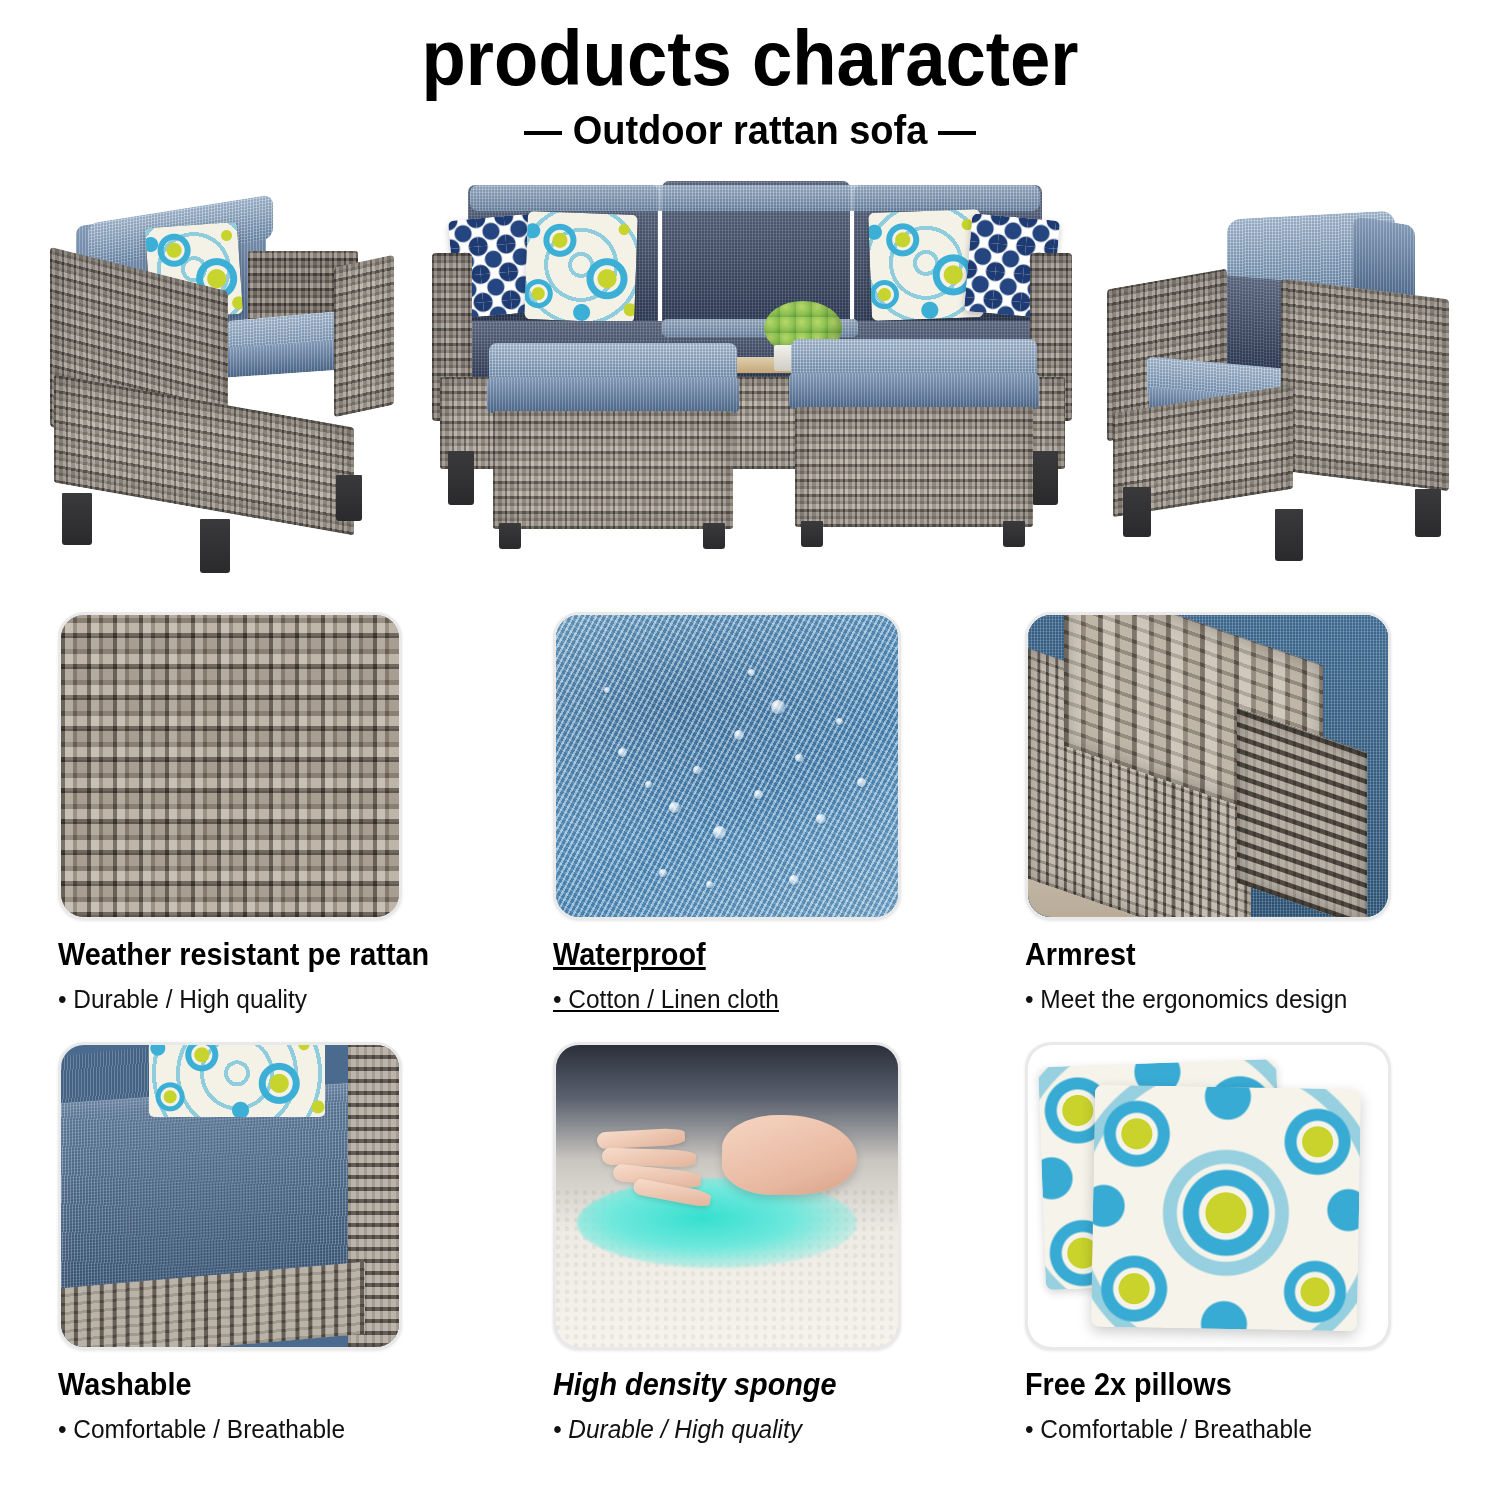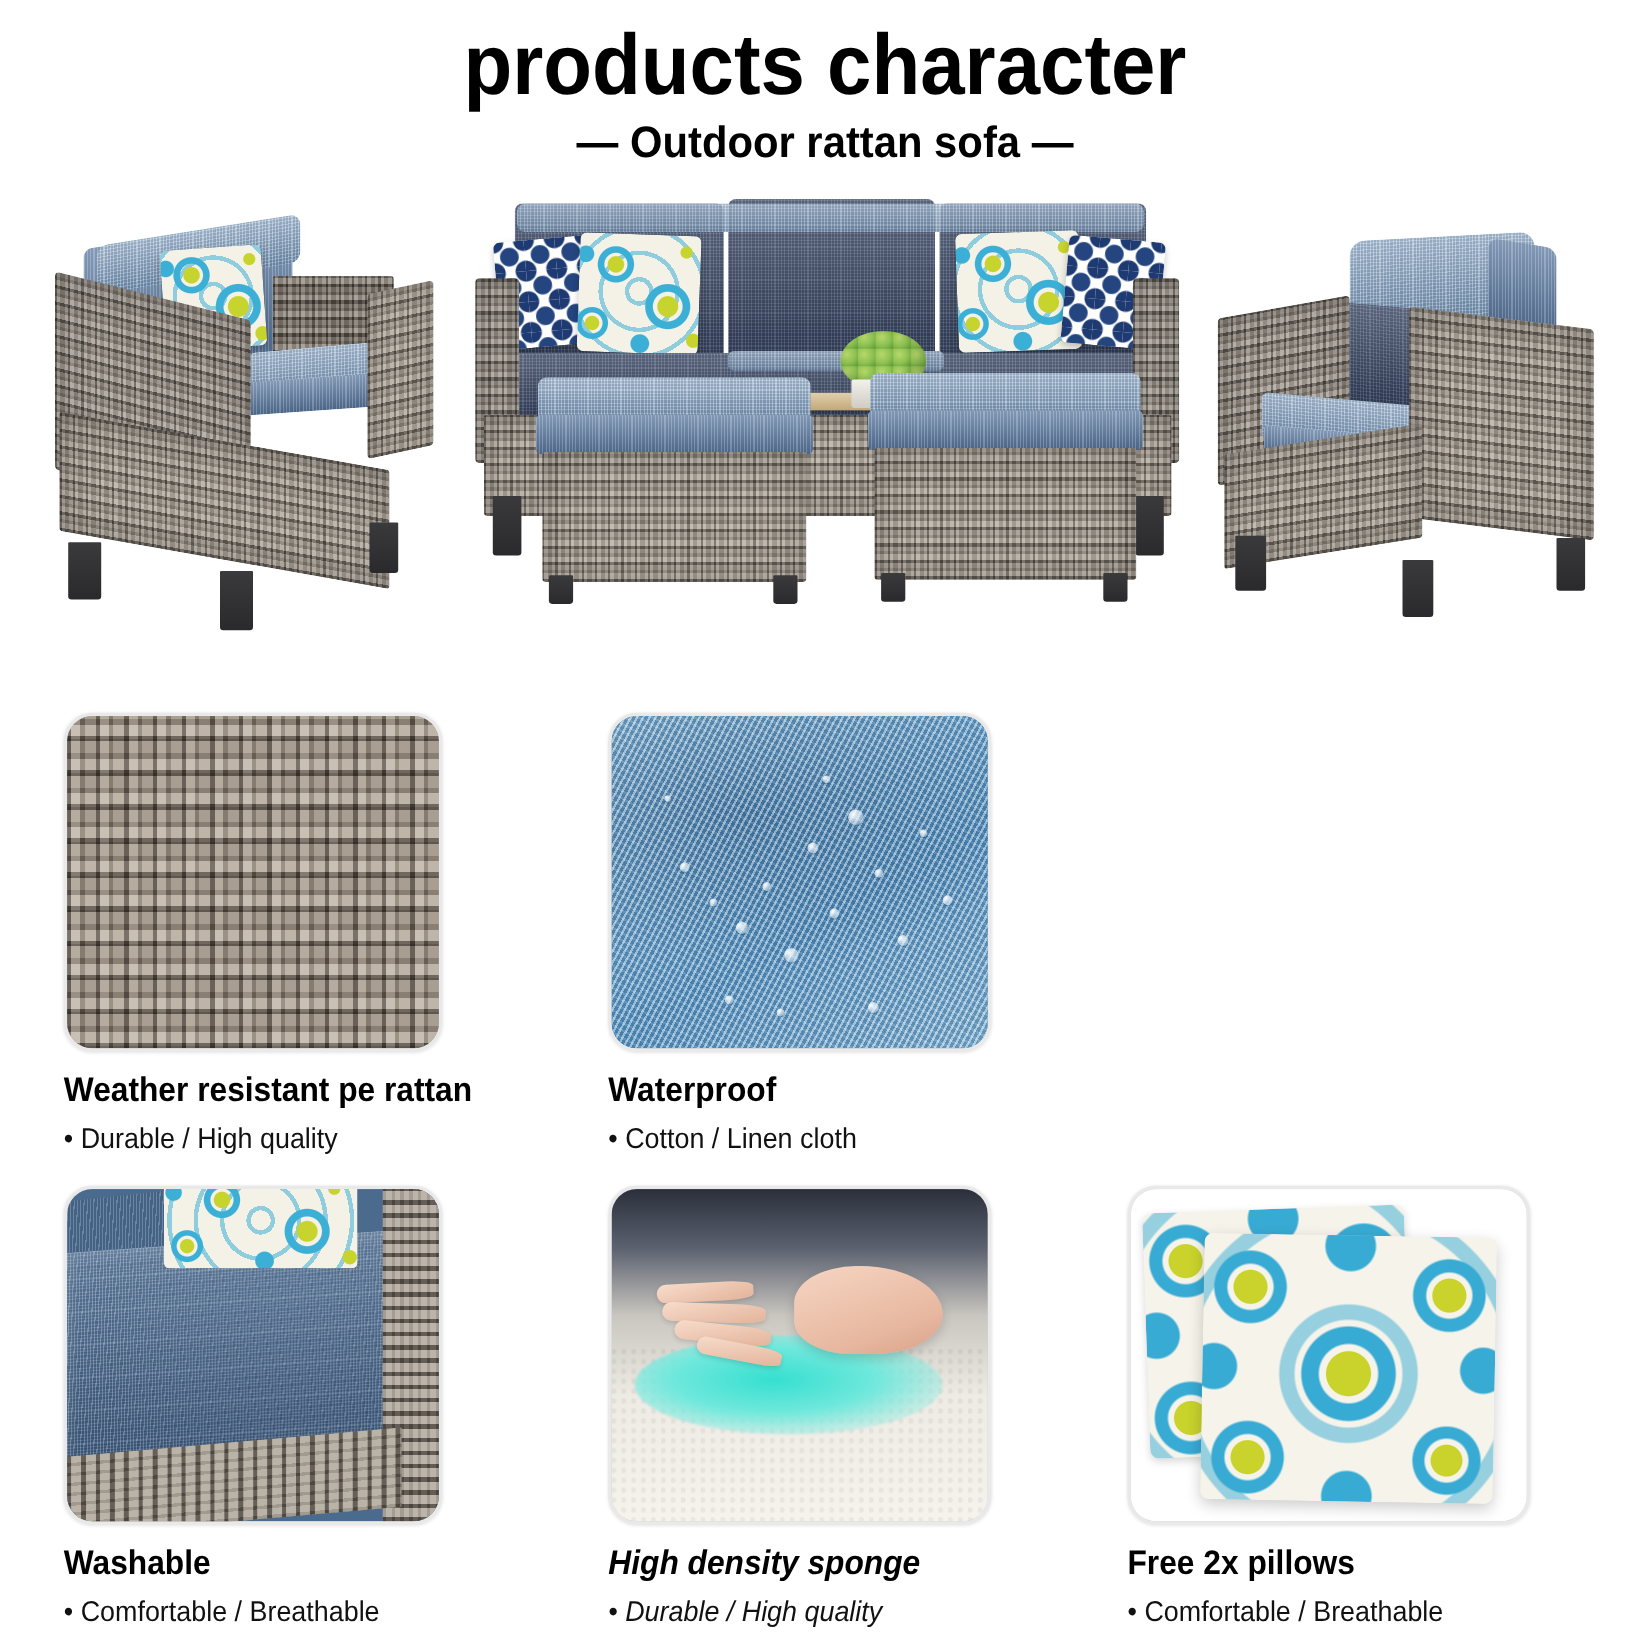--- a/index.html
+++ b/index.html
@@ -115,21 +115,21 @@
       radial-gradient(circle at 100% 0%, #1e3a72 0 9px, transparent 10px),
       radial-gradient(circle at 0% 100%, #1e3a72 0 9px, transparent 10px),
       radial-gradient(circle at 100% 100%,#1e3a72 0 9px, transparent 10px),
       radial-gradient(circle at 50% 50%, #24457f 0 8px, transparent 9px);
     background-size:28px 28px;
   }
 
   .pillow { position:absolute; border-radius:6px; box-shadow:0 3px 7px rgba(0,0,0,.22); }
 
   
-  .features { position:absolute; left:0; top:640px; width:1188px; }
+  .features { position:absolute; left:0; top:604px; width:1188px; }
   .frow { position:relative; height:430px; }
   .fcard { position:absolute; }
   .thumb {
     width:100%; height:308px; border-radius:26px;
     border:3px solid #e9e9e9; overflow:hidden; position:relative;
     box-shadow:0 1px 3px rgba(0,0,0,.10);
     background:#cfcfcf;
   }
   .fhead {
     font-size:31px; font-weight:bold; color:#000; margin-top:17px;
@@ -403,21 +403,21 @@
   <div class="frow">
 
     <div class="fcard" style="left:58px;top:8px;width:344px;">
       <div class="thumb">
         <div class="tex-rattan"></div>
       </div>
       <div class="fhead">Weather resistant pe rattan</div>
       <div class="fsub">• Durable / High quality</div>
     </div>
 
-    <div class="fcard" style="left:553px;top:8px;width:348px;">
+    <div class="fcard" style="left:553px;top:8px;width:348px;text-decoration:underline;">
       <div class="thumb">
         <div class="tex-water"></div>
         <div class="drops">
           <div class="drop" style="left:18%;top:44%;width:9px;height:9px;"></div>
           <div class="drop" style="left:26%;top:55%;width:7px;height:7px;"></div>
           <div class="drop" style="left:33%;top:62%;width:11px;height:11px;"></div>
           <div class="drop" style="left:40%;top:50%;width:8px;height:8px;"></div>
           <div class="drop" style="left:46%;top:70%;width:13px;height:13px;"></div>
           <div class="drop" style="left:52%;top:38%;width:10px;height:10px;"></div>
           <div class="drop" style="left:58%;top:58%;width:9px;height:9px;"></div>
@@ -430,20 +430,33 @@
           <div class="drop" style="left:44%;top:88%;width:7px;height:7px;"></div>
           <div class="drop" style="left:68%;top:86%;width:10px;height:10px;"></div>
           <div class="drop" style="left:14%;top:24%;width:6px;height:6px;"></div>
           <div class="drop" style="left:56%;top:18%;width:7px;height:7px;"></div>
         </div>
       </div>
       <div class="fhead">Waterproof</div>
       <div class="fsub">• Cotton  / Linen cloth</div>
     </div>
 
+    <div class="fcard" style="left:1025px;top:8px;width:366px;">
+      <div class="thumb">
+        <div class="tex-armrest">
+          <div class="bgblue"></div>
+          <div class="floor"></div>
+          <div class="arm-side"></div>
+          <div class="arm-top"></div>
+          <div class="arm-end"></div>
+        </div>
+      </div>
+      <div class="fhead">Armrest</div>
+      <div class="fsub">• Meet the ergonomics design</div>
+    </div>
   </div>
 
   <div class="frow">
 
     <div class="fcard" style="left:58px;top:8px;width:344px;">
       <div class="thumb">
         <div class="tex-wash">
           <div class="wash-back"></div>
           <div class="wash-seat"></div>
           <div class="wash-pillow suzani"></div>

